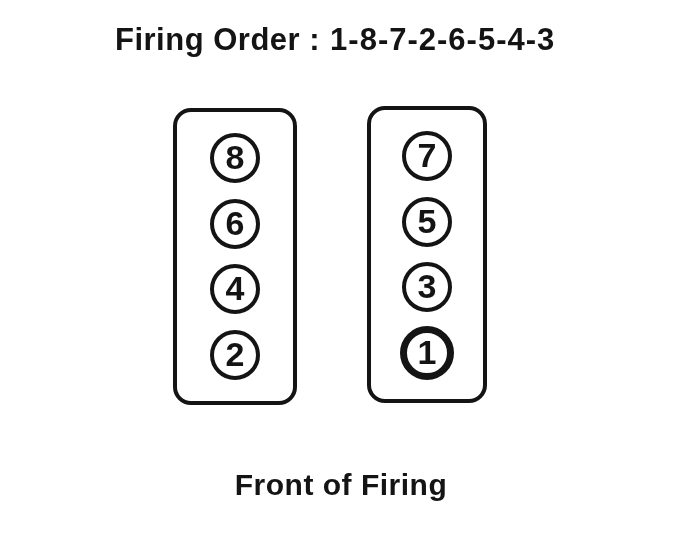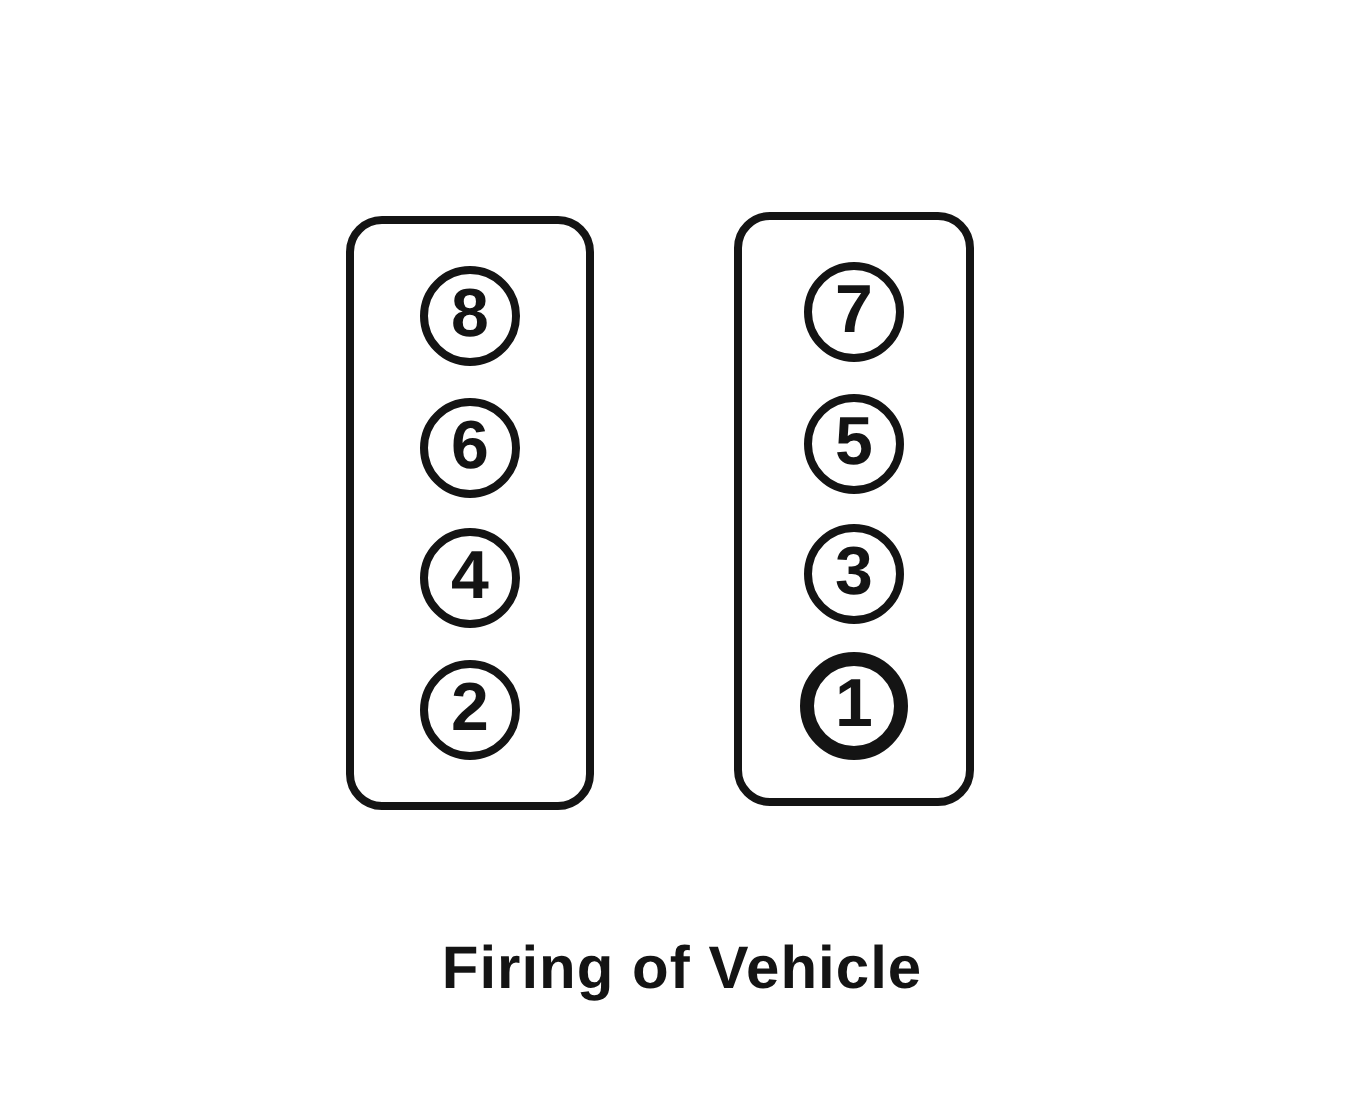--- a/index.html
+++ b/index.html
@@ -70,30 +70,33 @@
     font-weight: 700;
     letter-spacing: 0.5px;
     color: var(--ink);
   }
 </style>
 </head>
 <body>
 
 <div class="canvas">
 
+  <div class="title">
+    <span>Firing Order :</span><span class="seq">1-8-7-2-6-5-4-3</span>
+  </div>
 
   <div class="bank bank-left">
     <div class="cyl">8</div>
     <div class="cyl">6</div>
     <div class="cyl">4</div>
     <div class="cyl">2</div>
   </div>
 
   <div class="bank bank-right">
     <div class="cyl">7</div>
     <div class="cyl">5</div>
     <div class="cyl">3</div>
     <div class="cyl emphasized">1</div>
   </div>
 
-  <div class="footer">Firing of Vehicle</div>
+  <div class="footer">Front of Firing</div>
 
 </div>
 
 </body></html>

